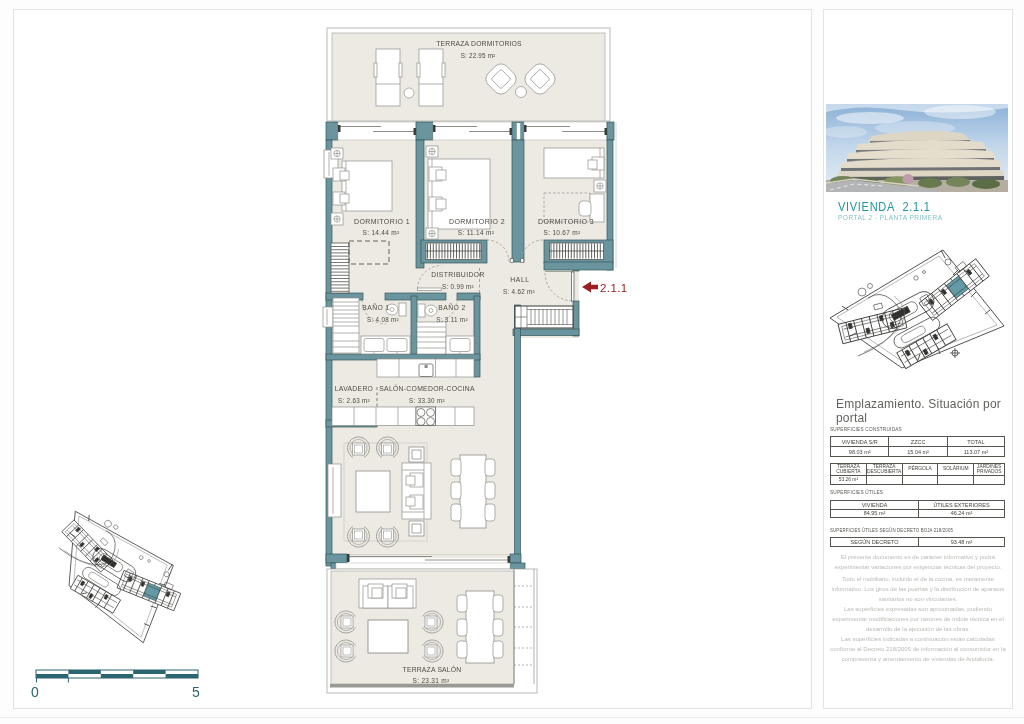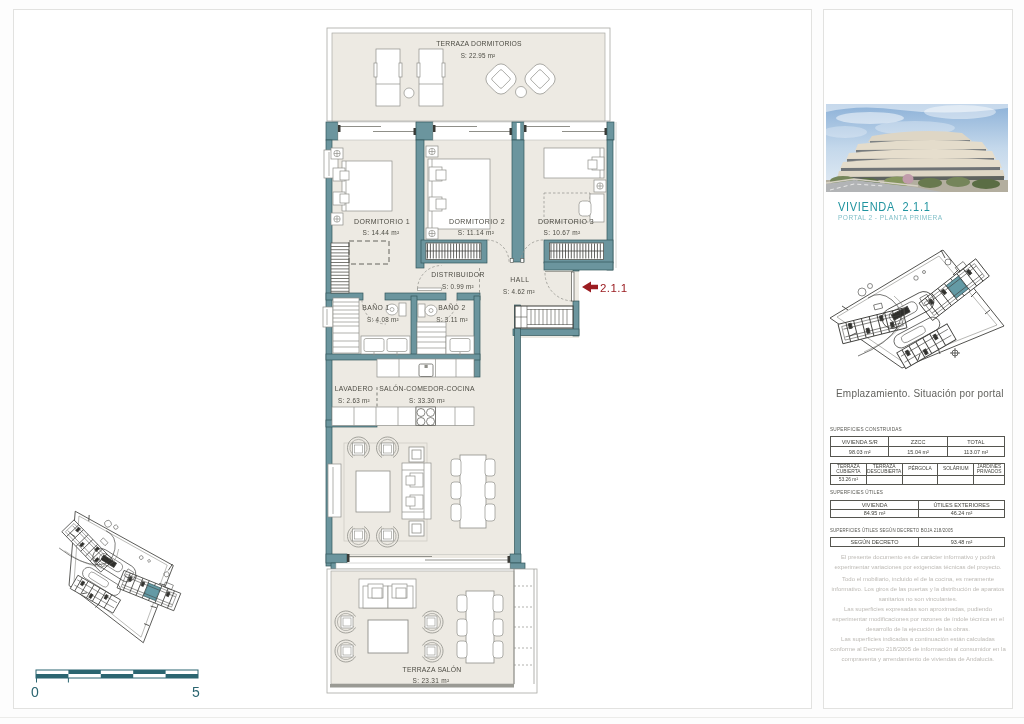--- a/index.html
+++ b/index.html
@@ -747,21 +747,21 @@
   <circle cx="955" cy="353" r="3"></circle>
   <line x1="955" y1="348" x2="955" y2="358"></line>
   <line x1="950" y1="353" x2="960" y2="353"></line>
 </g>
 </svg>
 
 <div class="sbtext" style="left:838px;top:200px;font-size:12.5px;letter-spacing:0.8px;color:#1f939f;transform:scaleX(0.88);transform-origin:0 0;white-space:nowrap;">VIVIENDA&nbsp;&nbsp;2.1.1</div>
 
 <div class="sbtext" style="left:838px;top:213px;font-size:7.5px;letter-spacing:0.5px;color:#84c0c9;transform:scaleX(0.88);transform-origin:0 0;white-space:nowrap;">PORTAL 2 - PLANTA PRIMERA</div>
 
-<div class="sbtext" style="left:836px;top:388px;font-size:10px;letter-spacing:0.2px;color:#62625e;">Emplazamiento. Situación por portal</div>
+<div class="sbtext" style="left:836px;top:397px;font-size:12px;letter-spacing:0.2px;color:#62625e;">Emplazamiento. Situación por portal</div>
 
 <div class="sbtext" style="left:830px;top:426px;font-size:6px;letter-spacing:0.3px;color:#55554f;transform:scaleX(0.78);transform-origin:0 0;white-space:nowrap;">SUPERFICIES CONSTRUIDAS</div>
 
 <table class="sb" style="left:830px;top:436px;width:175px;font-size:5.5px;line-height:6px;">
  <tbody>
       <tr>
         <td style="height:9px;width:33%;">VIVIENDA S/R</td>
         <td style="width:33%;">ZZCC</td>
         <td>TOTAL</td>
       </tr>

